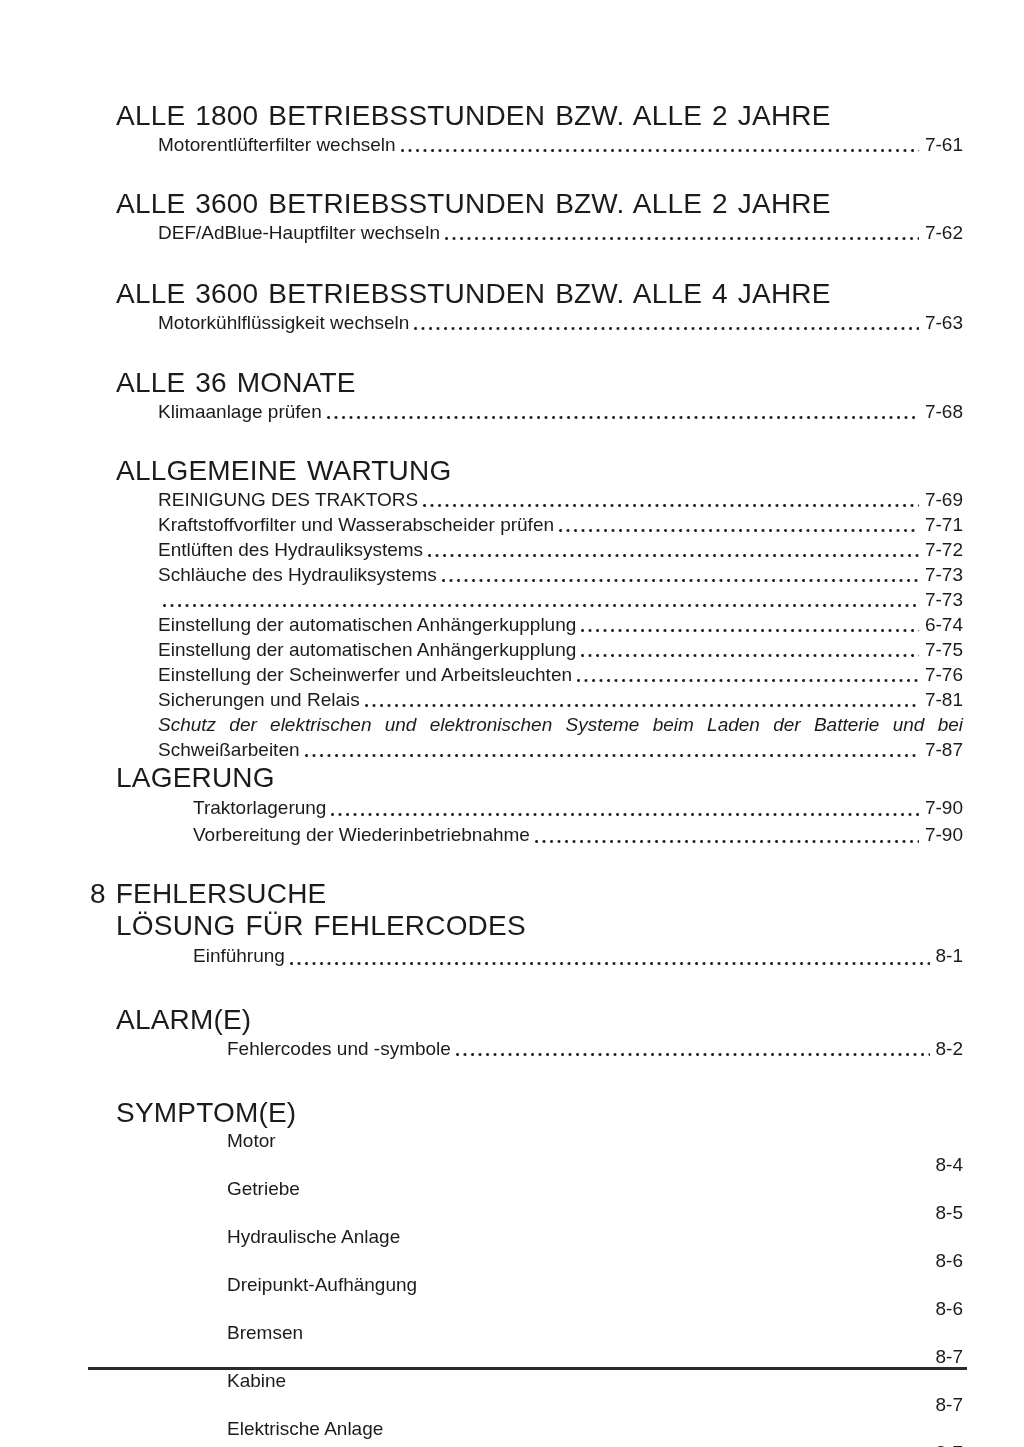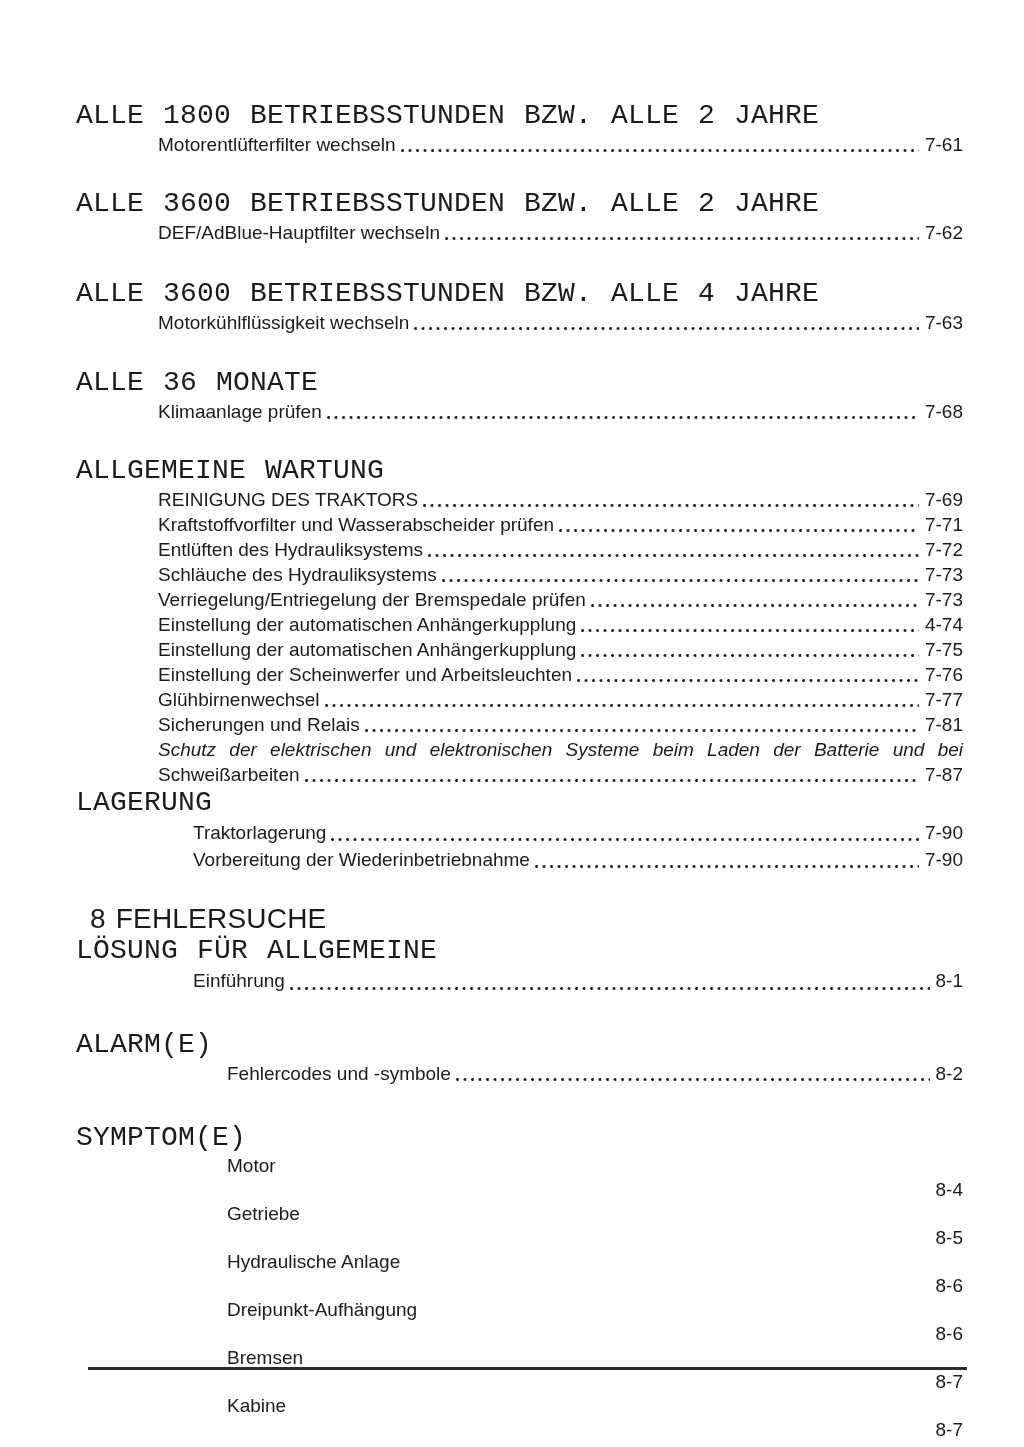--- a/index.html
+++ b/index.html
@@ -21,21 +21,21 @@
 
   
   .heading{
     font-size:28px;
     line-height:32px;
     letter-spacing:0.2px;
     word-spacing:2px;
     white-space:nowrap;
   }
   .block.chapter > .heading{padding-left:90px;}
-  .block.section > .heading{padding-left:76px;font-family:Liberation Mono, monospace;}
+  .block.section > .heading{padding-left:116px;}
 
   
   .entries{}
   .entry{
     display:flex;
     font-size:19px;
     line-height:25px;
     margin-right:61px;
   }
   .entry .label{white-space:nowrap;}
@@ -149,43 +149,37 @@
             <span class="label">Entlüften des Hydrauliksystems</span>
             <span class="leader"></span>
             <span class="pageno">7-72</span>
           </div>
           <div class="entry indent-1">
             <span class="label">Schläuche des Hydrauliksystems</span>
             <span class="leader"></span>
             <span class="pageno">7-73</span>
           </div>
           <div class="entry indent-1">
-            <span class="label">Verriegelung/Entriegelung der Bremspedale prüfen</span>
             <span class="leader"></span>
             <span class="pageno">7-73</span>
           </div>
           <div class="entry indent-1">
             <span class="label">Einstellung der automatischen Anhängerkupplung</span>
             <span class="leader"></span>
-            <span class="pageno">4-74</span>
+            <span class="pageno">6-74</span>
           </div>
           <div class="entry indent-1">
             <span class="label">Einstellung der automatischen Anhängerkupplung</span>
             <span class="leader"></span>
             <span class="pageno">7-75</span>
           </div>
           <div class="entry indent-1">
             <span class="label">Einstellung der Scheinwerfer und Arbeitsleuchten</span>
             <span class="leader"></span>
             <span class="pageno">7-76</span>
-          </div>
-          <div class="entry indent-1">
-            <span class="label">Glühbirnenwechsel</span>
-            <span class="leader"></span>
-            <span class="pageno">7-77</span>
           </div>
           <div class="entry indent-1">
             <span class="label">Sicherungen und Relais</span>
             <span class="leader"></span>
             <span class="pageno">7-81</span>
           </div>
           <div class="wrap-line indent-1">Schutz der elektrischen und elektronischen Systeme beim Laden der Batterie und bei</div>
           <div class="entry indent-1">
             <span class="label">Schweißarbeiten</span>
             <span class="leader"></span>
@@ -206,21 +200,21 @@
             <span class="leader"></span>
             <span class="pageno">7-90</span>
           </div>
         </div>
       </div>
       <div class="block chapter">
         <div class="heading">8 FEHLERSUCHE</div>
         <div class="entries"></div>
       </div>
       <div class="block section">
-        <div class="heading">LÖSUNG FÜR ALLGEMEINE</div>
+        <div class="heading">LÖSUNG FÜR FEHLERCODES</div>
         <div class="entries">
           <div class="entry indent-2">
             <span class="label">Einführung</span>
             <span class="leader"></span>
             <span class="pageno">8-1</span>
           </div>
         </div>
       </div>
       <div class="block section">
         <div class="heading">ALARM(E)</div>

